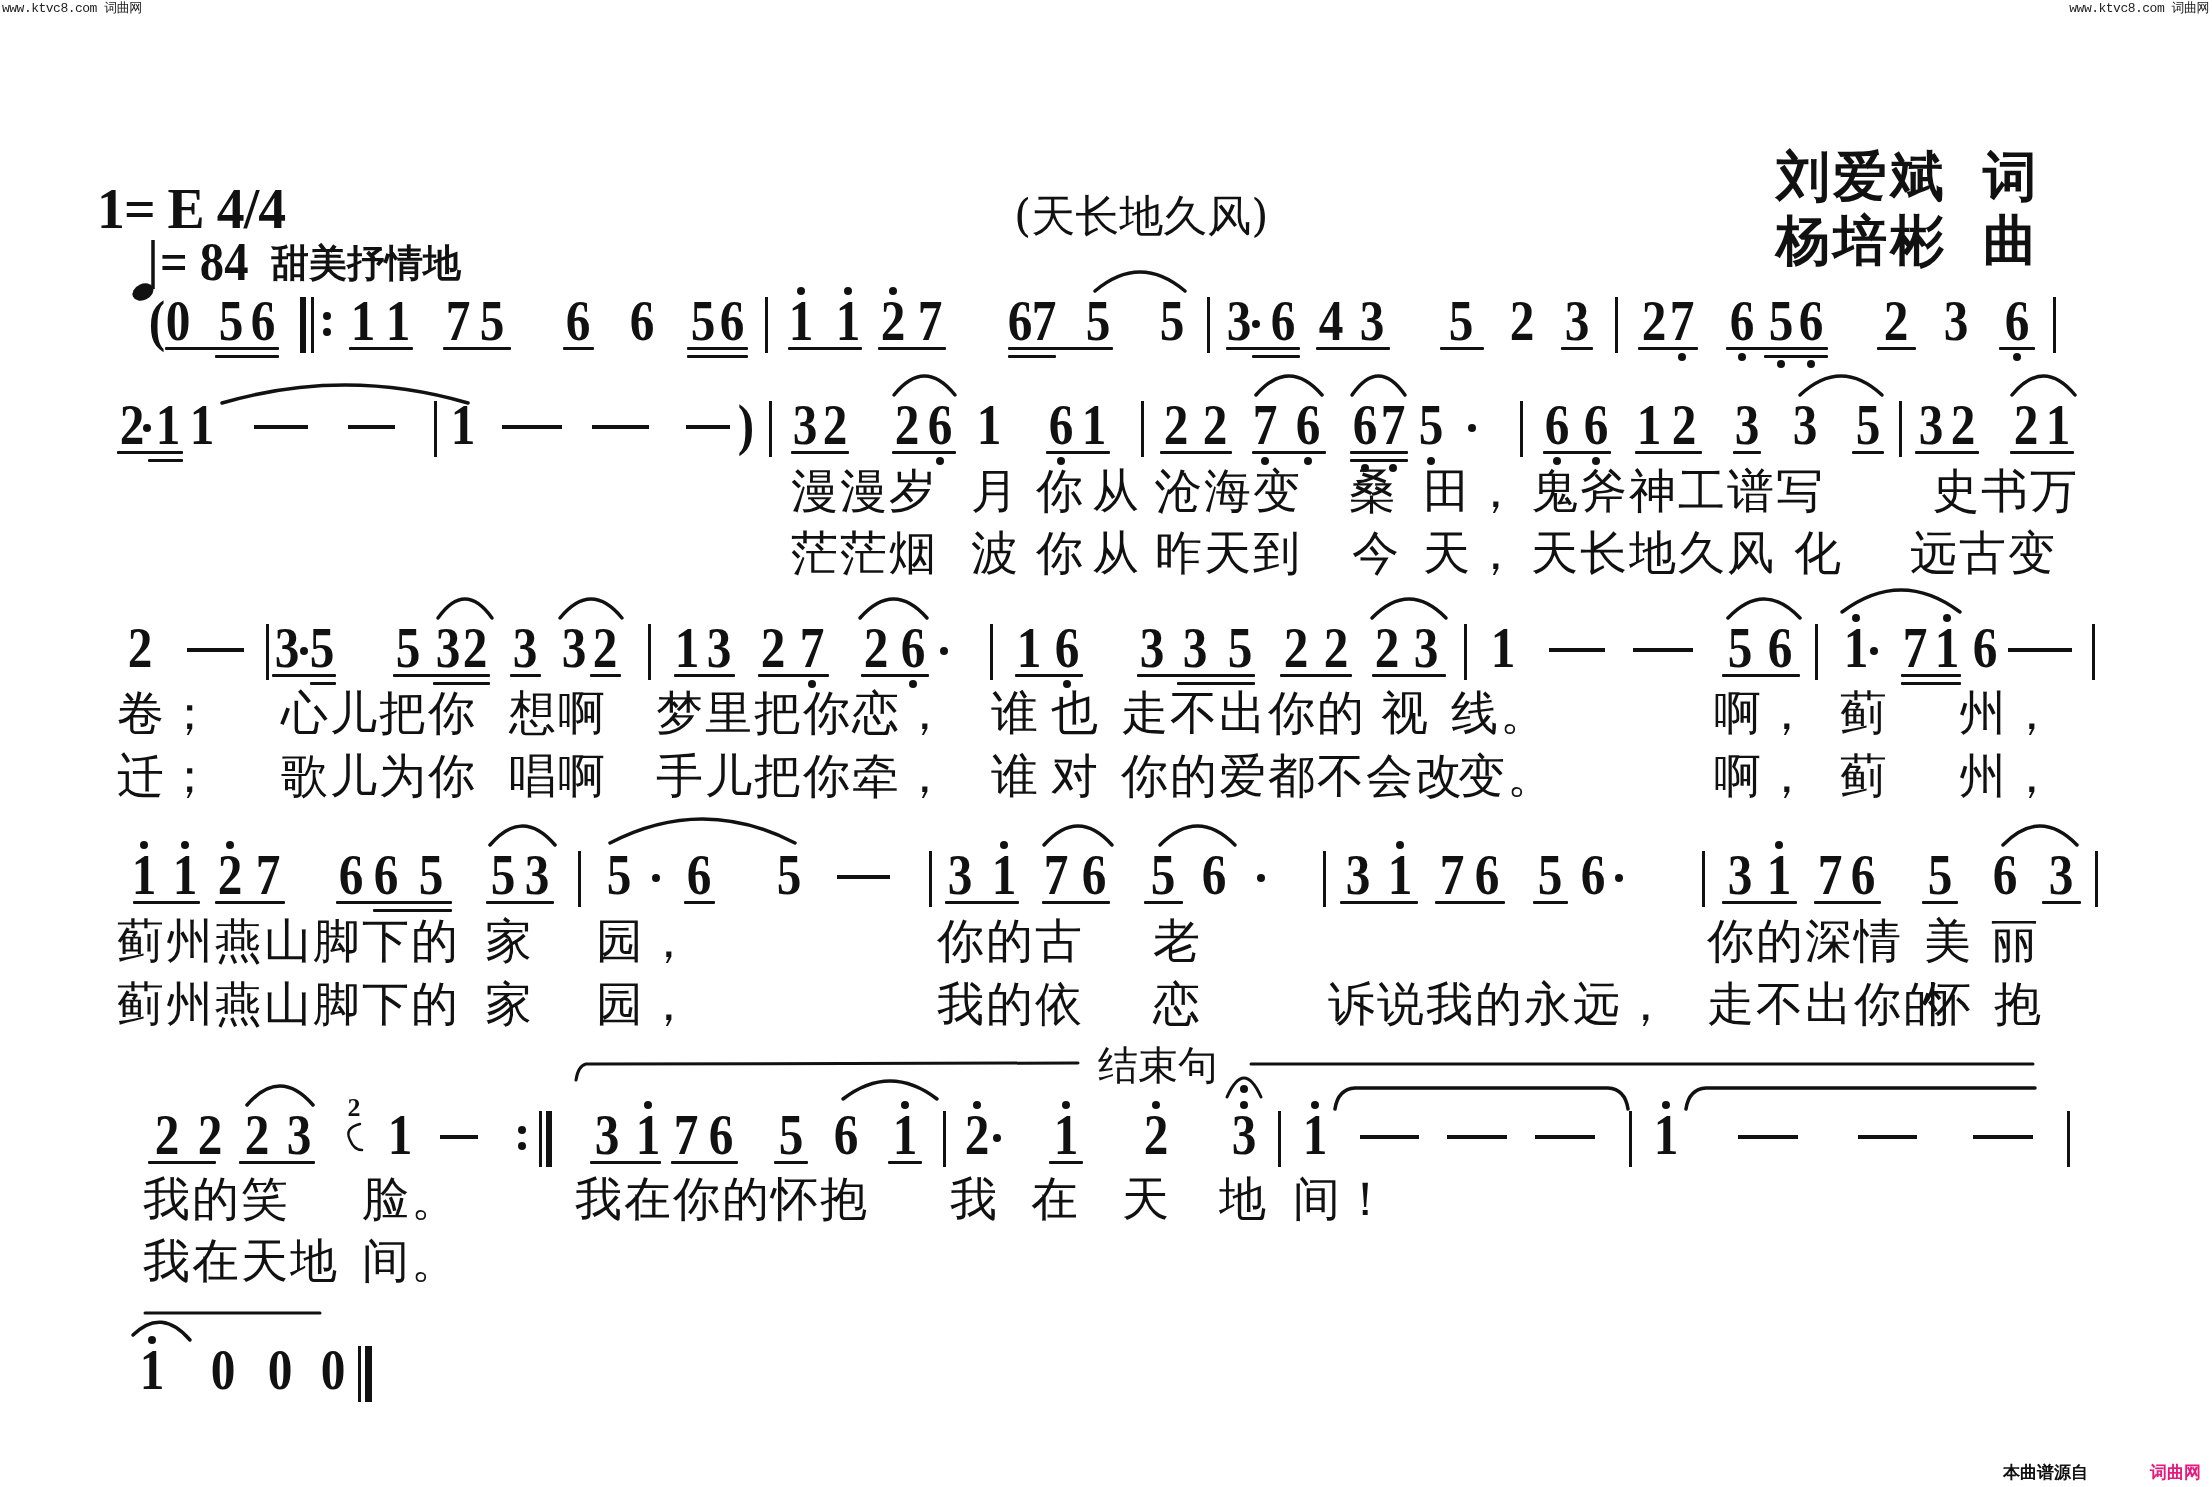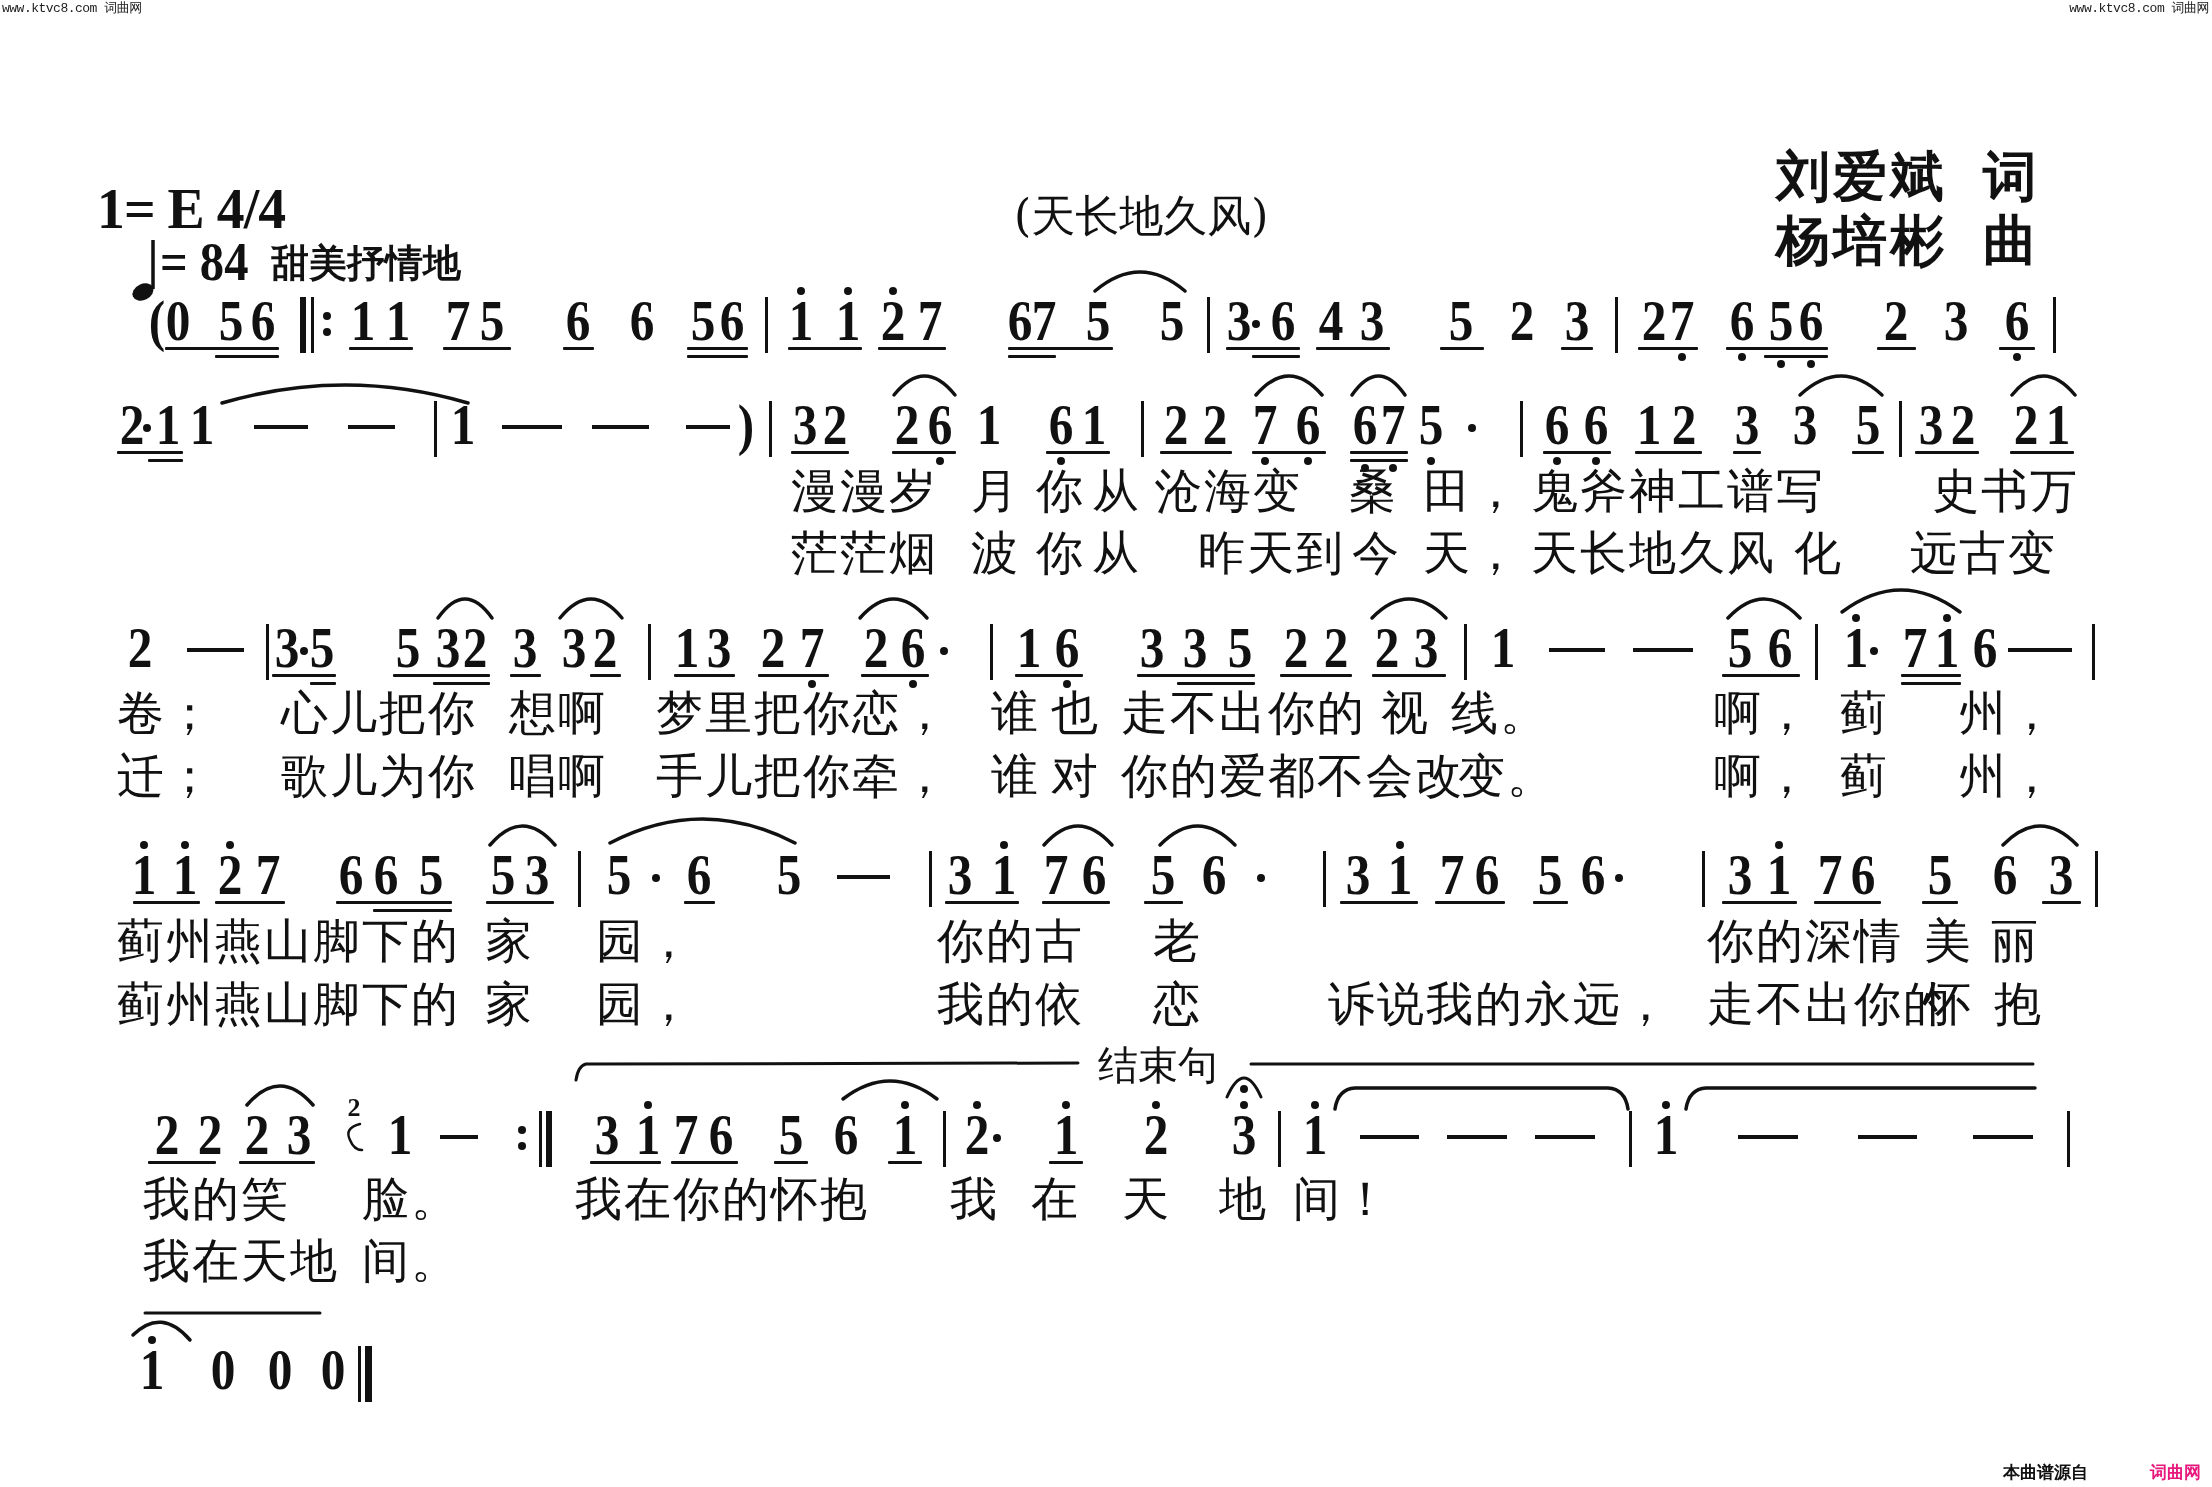--- a/index.html
+++ b/index.html
@@ -190,21 +190,21 @@
       <span class="lyric" style="left: 1092px; top: 467px;">从</span>
       <span class="lyric" style="left: 1155px; top: 467px;">沧海变</span>
       <span class="lyric" style="left: 1349px; top: 467px;">桑</span>
       <span class="lyric" style="left: 1423px; top: 467px;">田，</span>
       <span class="lyric" style="left: 1531px; top: 467px;">鬼斧神工谱写</span>
       <span class="lyric" style="left: 1884px; top: 467px; margin-left: 48px;">史书万</span>
       <span class="lyric" style="left: 791px; top: 529px;">茫茫烟</span>
       <span class="lyric" style="left: 971px; top: 529px;">波</span>
       <span class="lyric" style="left: 1036px; top: 529px;">你</span>
       <span class="lyric" style="left: 1092px; top: 529px;">从</span>
-      <span class="lyric" style="left: 1198px; top: 529px;">昨天到</span>
+      <span class="lyric" style="left: 1155px; top: 529px;">昨天到</span>
       <span class="lyric" style="left: 1352px; top: 529px;">今</span>
       <span class="lyric" style="left: 1423px; top: 529px;">天，</span>
       <span class="lyric" style="left: 1531px; top: 529px;">天长地久风</span>
       <span class="lyric" style="left: 1794px; top: 529px;">化</span>
       <span class="lyric" style="left: 1910px; top: 529px;">远古变</span>
       <span class="note" style="left: 124px; top: 620px;">2</span>
       <span class="note" style="left: 271px; top: 620px;">3</span>
       <span class="note" style="left: 306px; top: 620px;">5</span>
       <span class="note" style="left: 392px; top: 620px;">5</span>
       <span class="note" style="left: 432px; top: 620px;">3</span>

